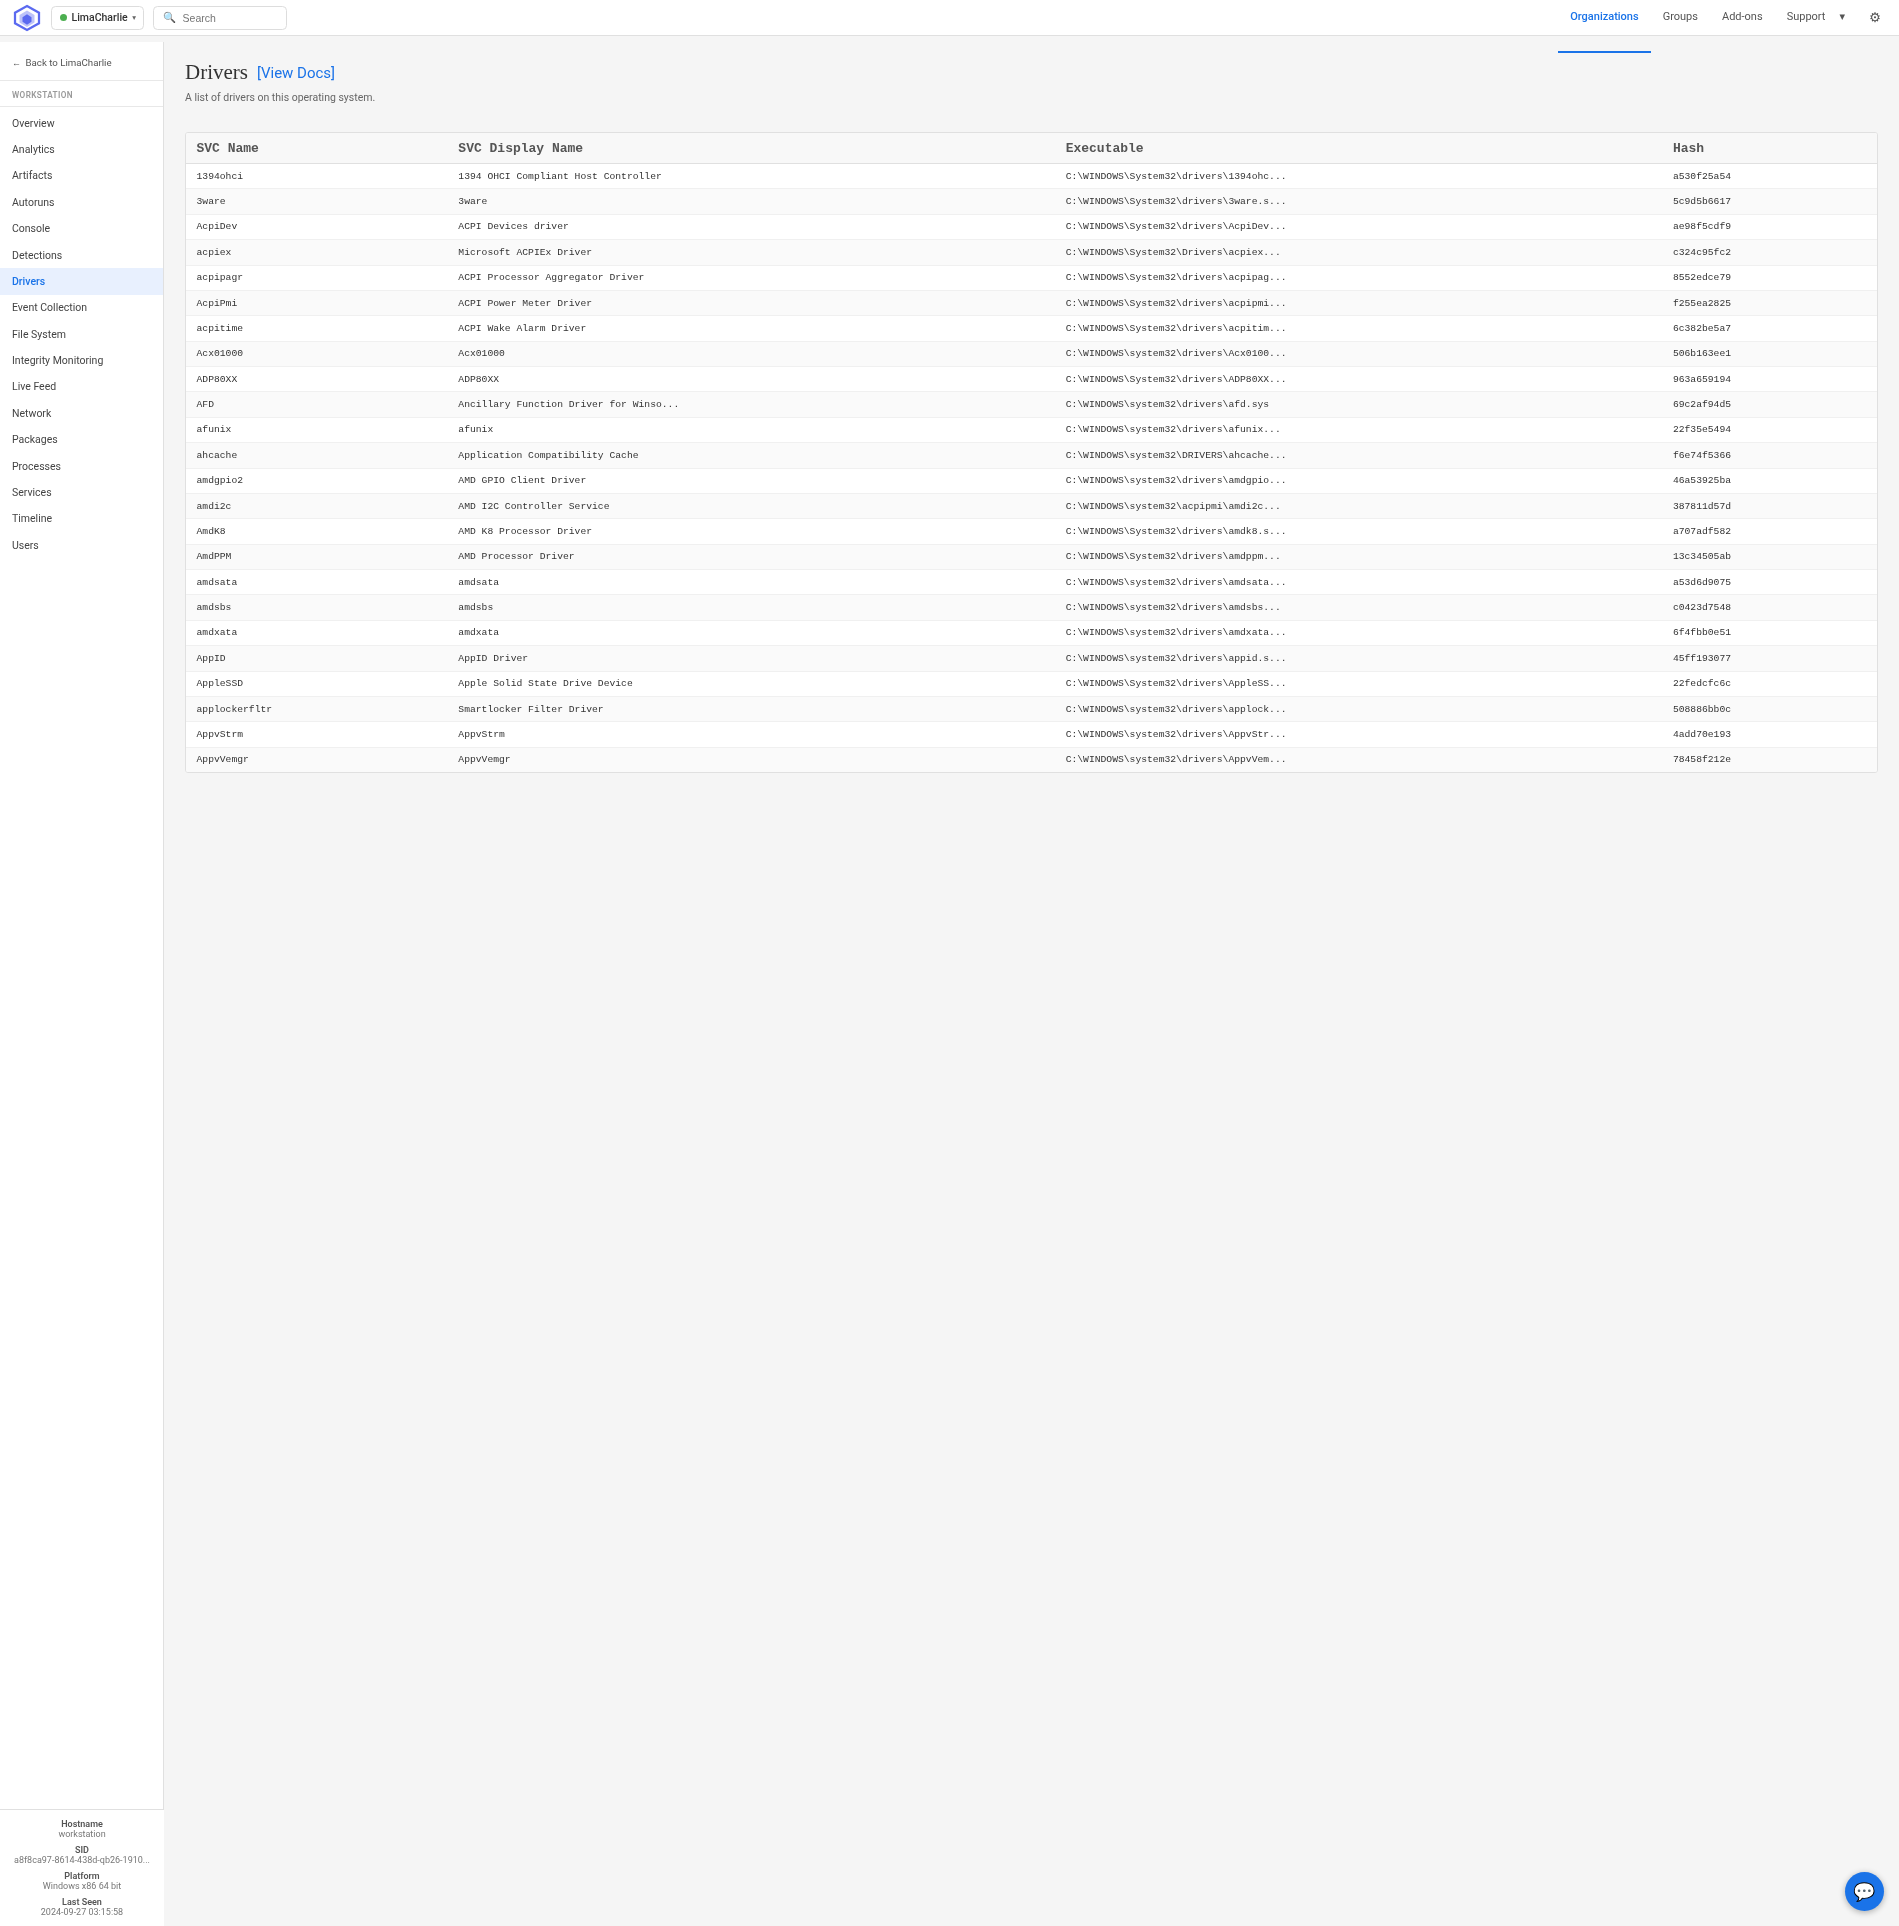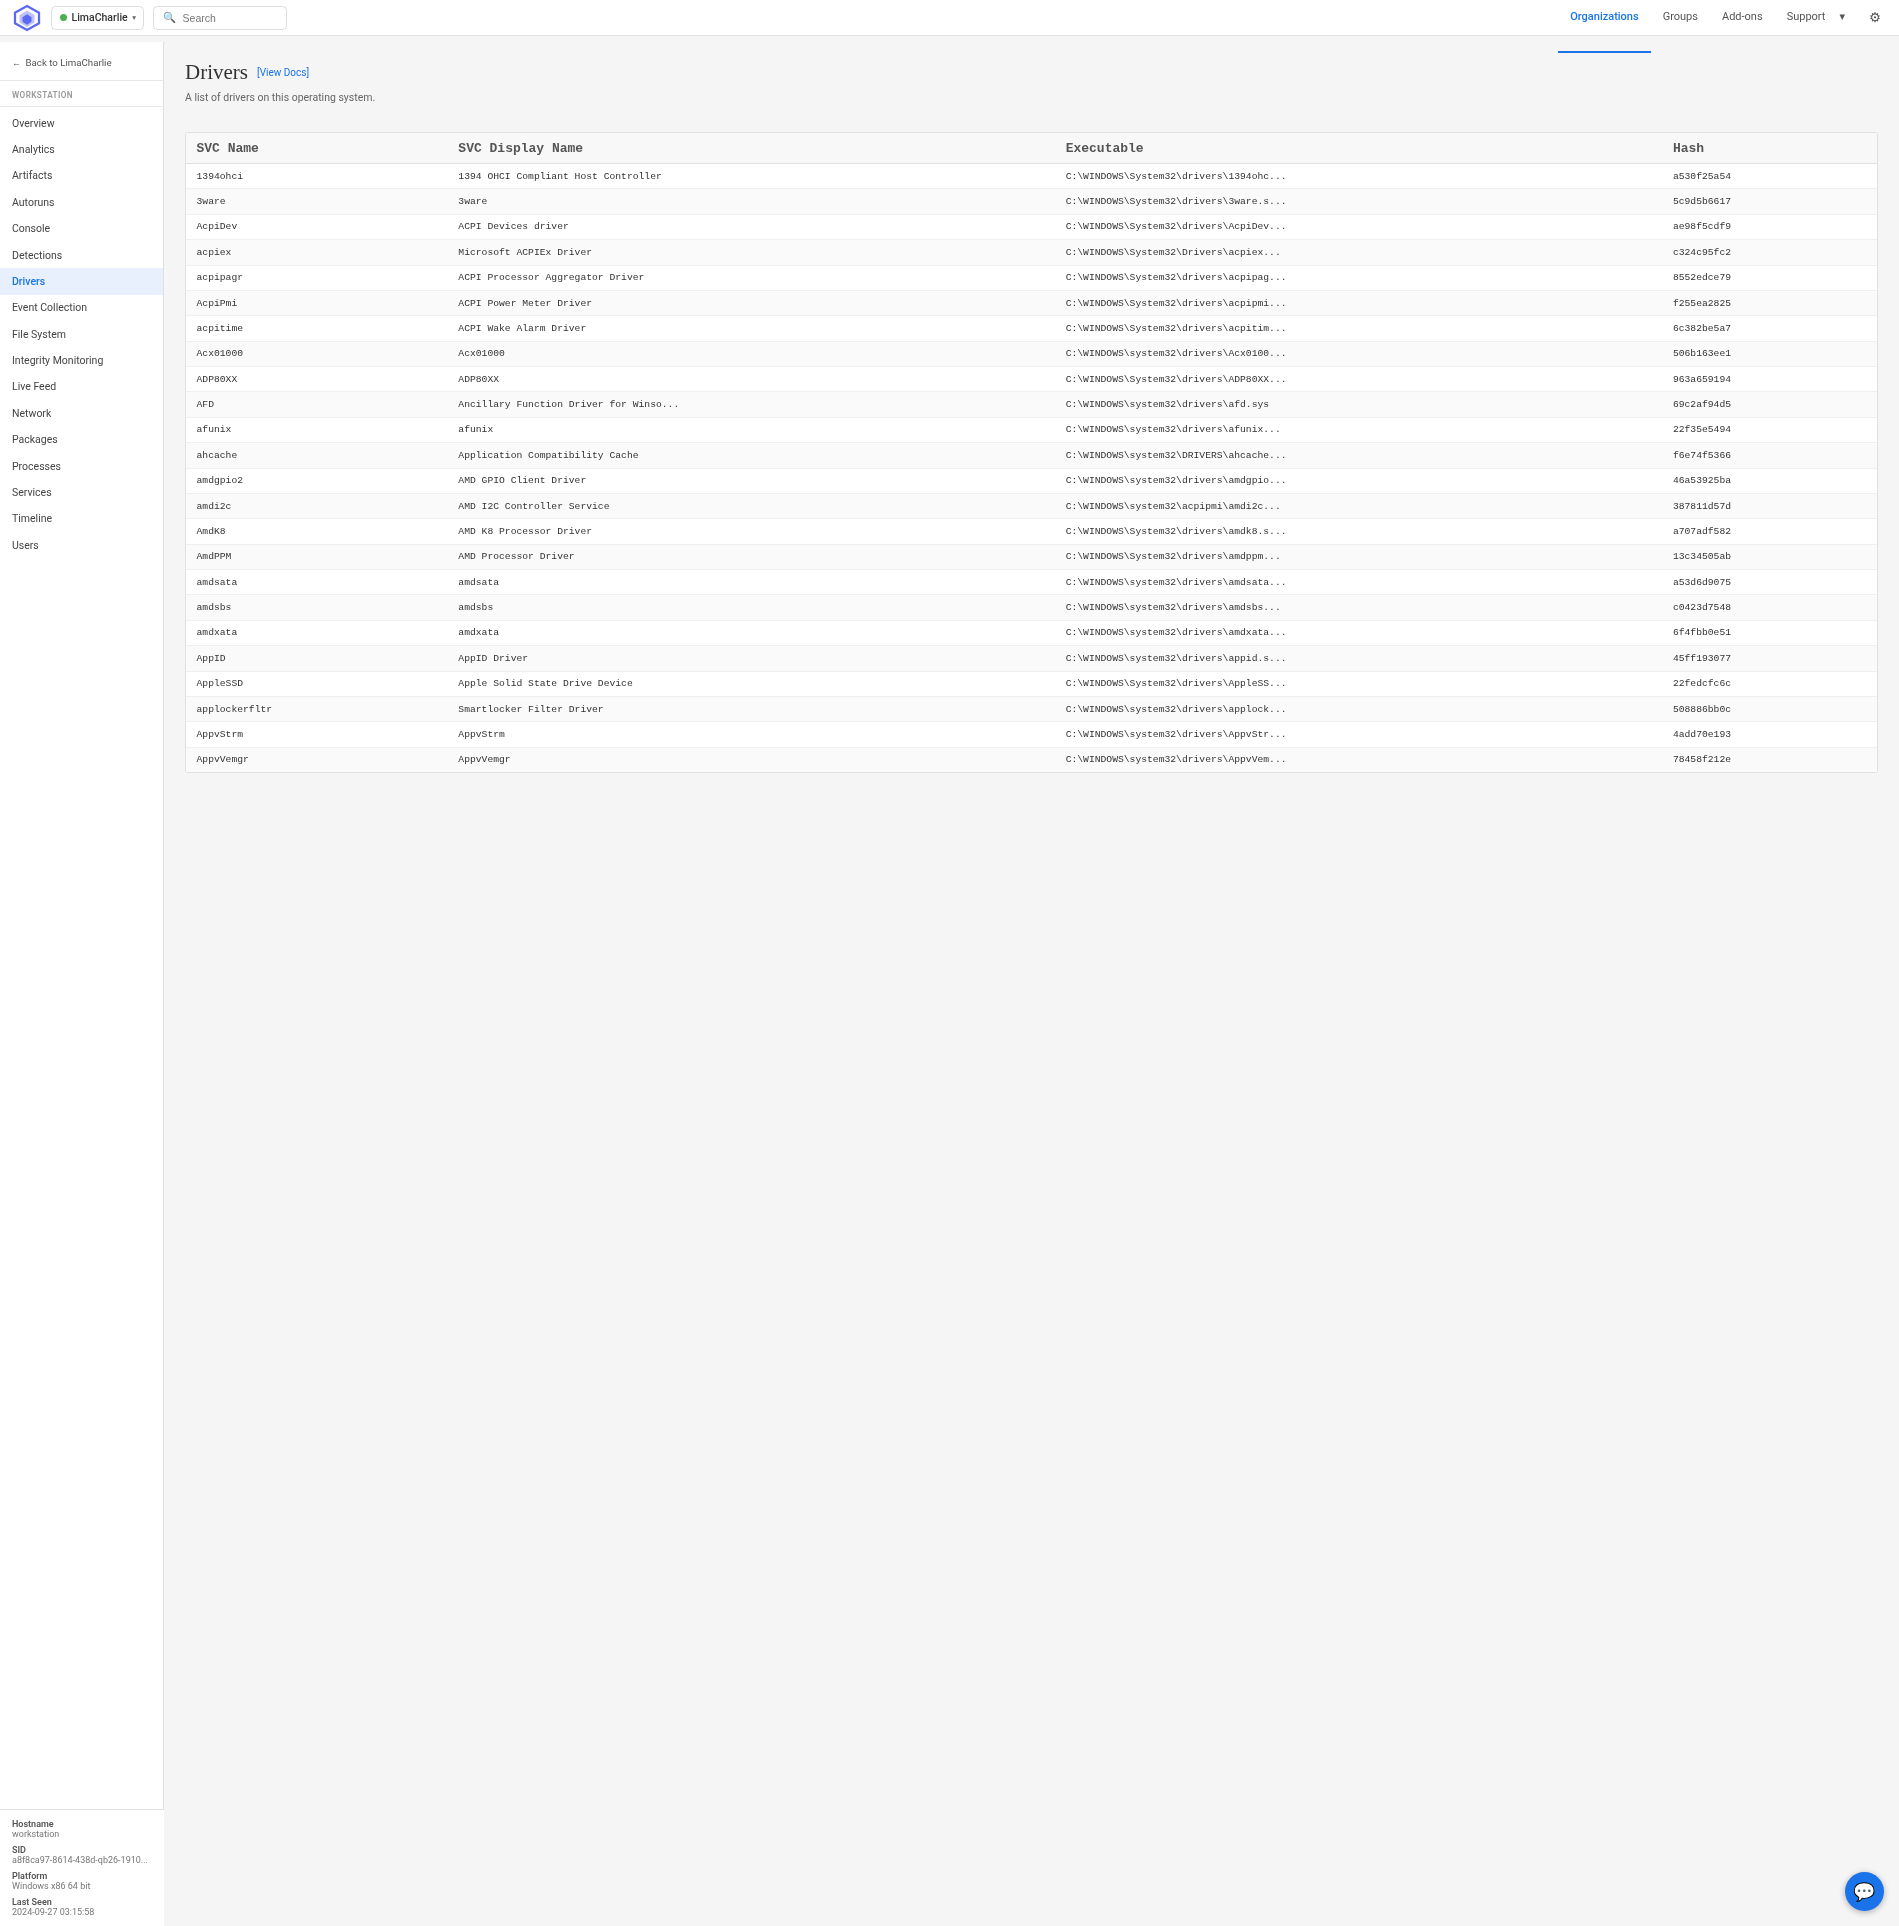--- a/index.html
+++ b/index.html
@@ -57,40 +57,40 @@
       cursor: pointer; border-radius: 0;
     }
     .sidebar-item.active { background: #e8f0fe; color: #1a73e8; font-weight: 500; }
 
     
     .main { margin-left: 164px; flex: 1; padding: 18px 21px; min-height: calc(100vh - 42px); background: #f5f5f5; }
 
     
     .page-header { margin-bottom: 6px; display: flex; align-items: center; gap: 9px; }
     .page-title { font-size: 21px; font-weight: 300; color: #333; font-family: Georgia, serif; }
-    .view-docs-link { font-size: 10px; color: #1a73e8; text-decoration: none; }
+    .view-docs-link { font-size: 15px; color: #1a73e8; text-decoration: none; }
     .page-subtitle { font-size: 10.5px; color: #666; margin-bottom: 28px; }
 
     
     .table-container { background: #fff; border: 0.7px solid #e0e0e0; border-radius: 3px; overflow: hidden; }
     .data-table { width: 100%; border-collapse: collapse; font-size: 9.7px; font-family: 'Courier New', monospace; }
     .data-table thead tr { background: #f8f8f8; border-bottom: 1.5px solid #e0e0e0; }
     .data-table th { padding: 7.5px 10.5px; text-align: left; font-weight: 600; color: #555; font-size: 13px; white-space: nowrap; }
     .data-table td { padding: 6.7px 10.5px; border-bottom: 0.7px solid #f0f0f0; color: #333; white-space: nowrap; overflow: hidden; text-overflow: ellipsis; max-width: 224px; }
     .data-table tr:nth-child(even) { background: #fafafa; }
     .data-table tr:last-child td { border-bottom: none; }
 
     
     .table-scroll-wrapper { overflow-x: auto; }
     .table-scroll-wrapper::-webkit-scrollbar { height: 6px; }
     .table-scroll-wrapper::-webkit-scrollbar-track { background: #f0f0f0; }
     .table-scroll-wrapper::-webkit-scrollbar-thumb { background: #bbb; border-radius: 3px; }
 
     
-    .sidebar-footer { position: fixed; bottom: 0; left: 0; width: 164px; background: #fff; border-top: 0.7px solid #e0e0e0; padding: 9px 12px; font-size: 9px; }
+    .sidebar-footer { position: fixed; bottom: 0; left: 0; width: 164px; background: #fff; border-top: 0.7px solid #e0e0e0; padding: 9px 12px; font-size: 9px; text-align: center; }
     .info-label { font-weight: 600; color: #555; margin-top: 6px; }
     .info-label:first-child { margin-top: 0; }
     .info-value { color: #777; }
 
     
     .chat-button {
       position: fixed; bottom: 15px; right: 15px; width: 39px; height: 39px;
       background: #1a73e8; border-radius: 50%; display: flex; align-items: center;
       justify-content: center; cursor: pointer; box-shadow: 0 1.5px 6px rgba(0,0,0,0.3);
     }

